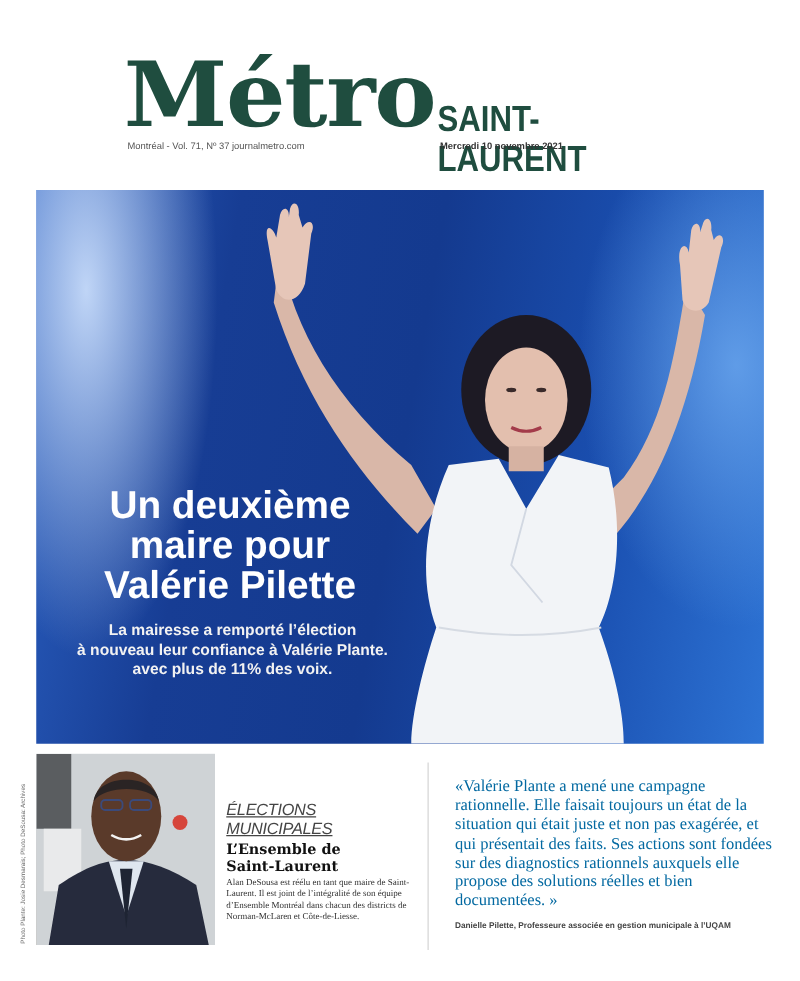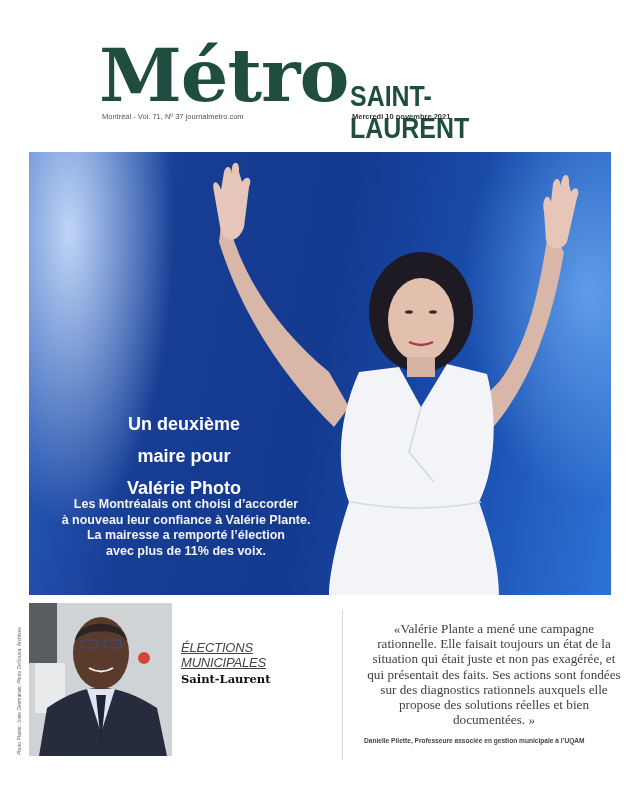--- a/index.html
+++ b/index.html
@@ -26,23 +26,22 @@
   .hero {
     position: absolute; left: 29px; top: 152px; width: 582px; height: 443px; overflow: hidden;
     background:
       radial-gradient(ellipse 180px 300px at 560px 140px, rgba(110,170,240,0.8), rgba(110,170,240,0) 70%),
       radial-gradient(ellipse 150px 420px at 40px 80px, rgba(200,220,250,0.95), rgba(160,190,240,0.0) 70%),
       linear-gradient(100deg, #2a5fc0 0%, #173d94 25%, #143a8f 50%, #1a4fb0 75%, #2d73d4 100%);
   }
   .hero svg { position: absolute; left: 0; top: 0; }
   .headline {
     position: absolute; left: 50px; top: 236px; width: 210px; text-align: center;
-    color: #fff; font-weight: bold; font-size: 18px; line-height: 32px;
+    color: #fff; font-weight: bold; font-size: 31px; line-height: 32px;
     font-family: "Liberation Sans", sans-serif;
-    margin-top: 20px;
   }
   .deck {
     position: absolute; left: 25px; top: 345px; width: 264px; text-align: center;
     color: #f2f2f2; font-weight: bold; font-size: 12.5px; line-height: 15.5px;
   }
 
   .photo-credit {
     position: absolute; left: 16px; top: 755px; width: 150px;
     font-size: 5px; color: #666; transform: rotate(-90deg); transform-origin: left top; white-space: nowrap;
   }
@@ -51,21 +50,21 @@
     background: linear-gradient(180deg, #d9dde0 0%, #c3c7c9 40%, #b7b7b2 100%);
   }
   .article { position: absolute; left: 181px; top: 640px; width: 150px; }
   .kicker { font-family: "Liberation Sans", sans-serif; font-style: italic; font-size: 13px; color: #444; text-decoration: underline; letter-spacing: -0.2px; }
   .art-title { font-family: "DejaVu Serif", serif; font-weight: bold; font-size: 11.5px; line-height: 14px; color: #111; margin-top: 2px; }
   .art-body { font-family: "Liberation Serif", serif; font-size: 7.2px; line-height: 9px; color: #333; margin-top: 2px; }
 
   .divider { position: absolute; left: 342px; top: 610px; width: 1px; height: 150px; background: #d6d6d6; }
   .quote {
     position: absolute; left: 364px; top: 621px; width: 260px;
-    font-family: "Liberation Serif", serif; font-size: 13.2px; line-height: 15.2px; color: #404040; text-align: center;
+    font-family: "Liberation Serif", serif; font-size: 13.2px; line-height: 15.2px; color: #0369a1;
   }
   .quote-attr { position: absolute; left: 364px; top: 737px; font-size: 6.6px; font-weight: bold; color: #444; white-space: nowrap; }
 </style>
 </head>
 <body>
 
 <div class="masthead">
   <div class="logo">Métro</div>
   <div class="edition">SAINT-LAURENT</div>
   <div class="meta-left">
@@ -97,26 +96,25 @@
 
     <rect x="378" y="205" width="28" height="20" fill="#d6b2a2"></rect>
 
     <path d="M330 220 L370 215 L392 255 L418 212 L458 222 C470 270, 465 320, 450 350 C468 400, 470 430, 470 443 L300 443 C300 420, 310 380, 320 350 C305 310, 312 260, 330 220 Z" fill="#f2f4f7"></path>
     <path d="M392 255 L380 300 L405 330" stroke="#d2d8e2" stroke-width="1.5" fill="none"></path>
     <path d="M322 350 Q390 362 452 350" stroke="#d6dbe3" stroke-width="1.5" fill="none"></path>
   </svg>
   <div class="headline">
     <div>Un deuxième</div>
     <div>maire pour</div>
-    <div>Valérie Photo</div>
+    <div>Valérie Pilette</div>
   </div>
   <div class="deck">
-    <div>Les Montréalais ont choisi d’accorder</div>
+    <div>La mairesse a remporté l’élection</div>
     <div>à nouveau leur confiance à Valérie Plante.</div>
-    <div>La mairesse a remporté l’élection</div>
     <div>avec plus de 11% des voix.</div>
   </div>
 </div>
 
 <div class="photo-credit">Photo Plante: Josie Desmarais; Photo DeSousa: Archives</div>
 
 <div class="desousa-photo">
   <svg width="143" height="153" viewBox="0 0 143 153">
     <rect x="0" y="0" width="143" height="153" fill="#cfd3d6"></rect>
     <rect x="0" y="0" width="28" height="60" fill="#5a5d60"></rect>
@@ -129,20 +127,22 @@
     <path d="M46 38 C48 15, 96 15, 98 38 C90 25, 55 25, 46 38 Z" fill="#2a2424"></path>
     <rect x="52" y="37" width="17" height="8" rx="3" fill="none" stroke="#3b4a7a" stroke-width="1.5"></rect>
     <rect x="75" y="37" width="17" height="8" rx="3" fill="none" stroke="#3b4a7a" stroke-width="1.5"></rect>
     <path d="M60 65 Q72 72 84 65" stroke="#f3f3f3" stroke-width="2" fill="none"></path>
   </svg>
 </div>
 
 <div class="article">
   <div class="kicker">ÉLECTIONS MUNICIPALES</div>
   <div class="art-title">
+    <div>L’Ensemble de</div>
     <div>Saint-Laurent</div>
   </div>
+  <div class="art-body">Alan DeSousa est réélu en tant que maire de Saint-Laurent. Il est joint de l’intégralité de son équipe d’Ensemble Montréal dans chacun des districts de Norman-McLaren et Côte-de-Liesse.</div>
 </div>
 
 <div class="divider"></div>
 
 <div class="quote">«Valérie Plante a mené une campagne rationnelle. Elle faisait toujours un état de la situation qui était juste et non pas exagérée, et qui présentait des faits. Ses actions sont fondées sur des diagnostics rationnels auxquels elle propose des solutions réelles et bien documentées. »</div>
 <div class="quote-attr">Danielle Pilette, Professeure associée en gestion municipale à l’UQAM</div>
 
 </body></html>

